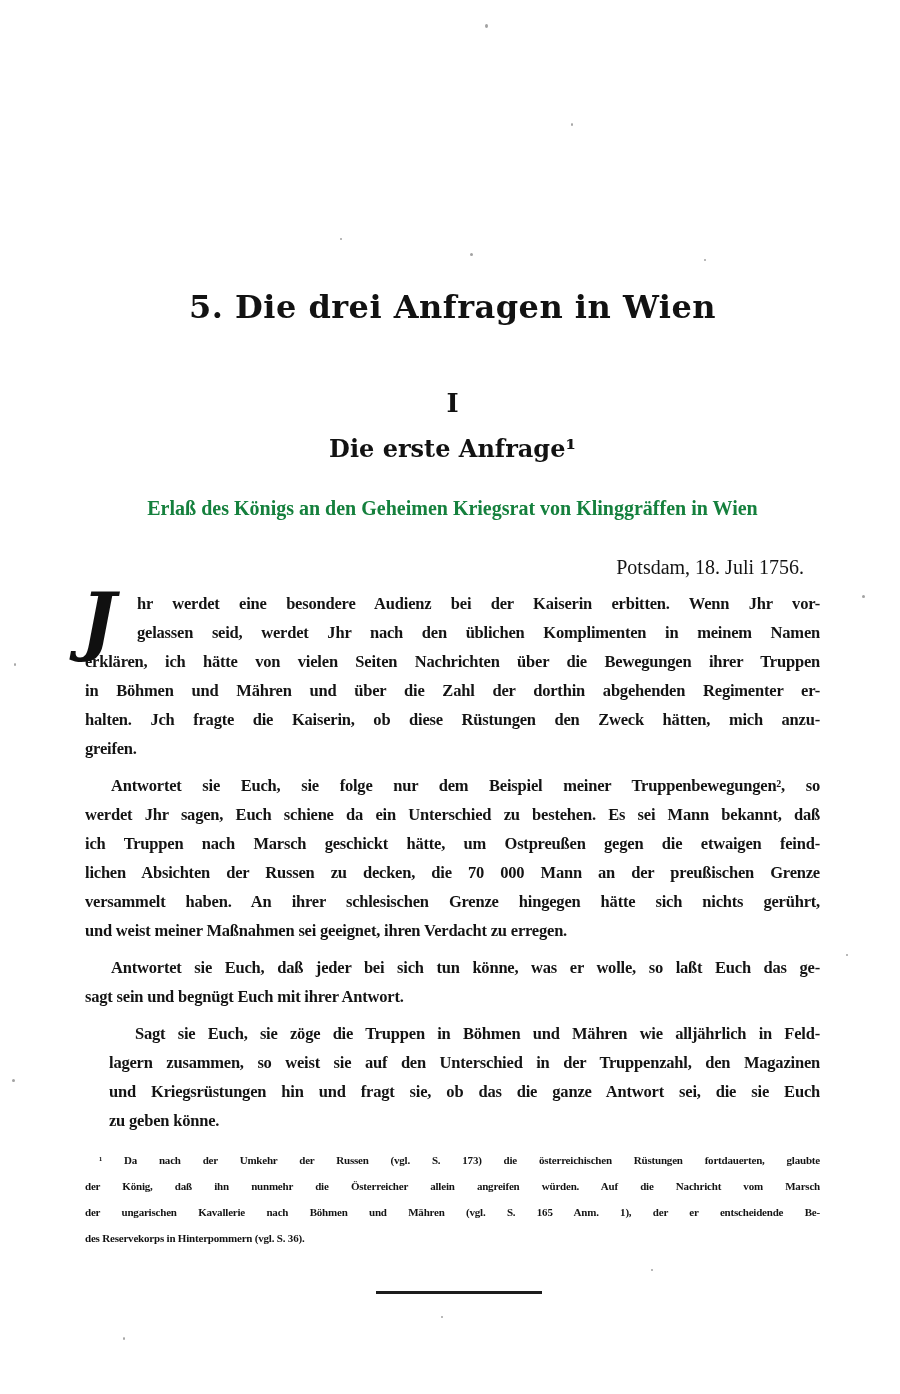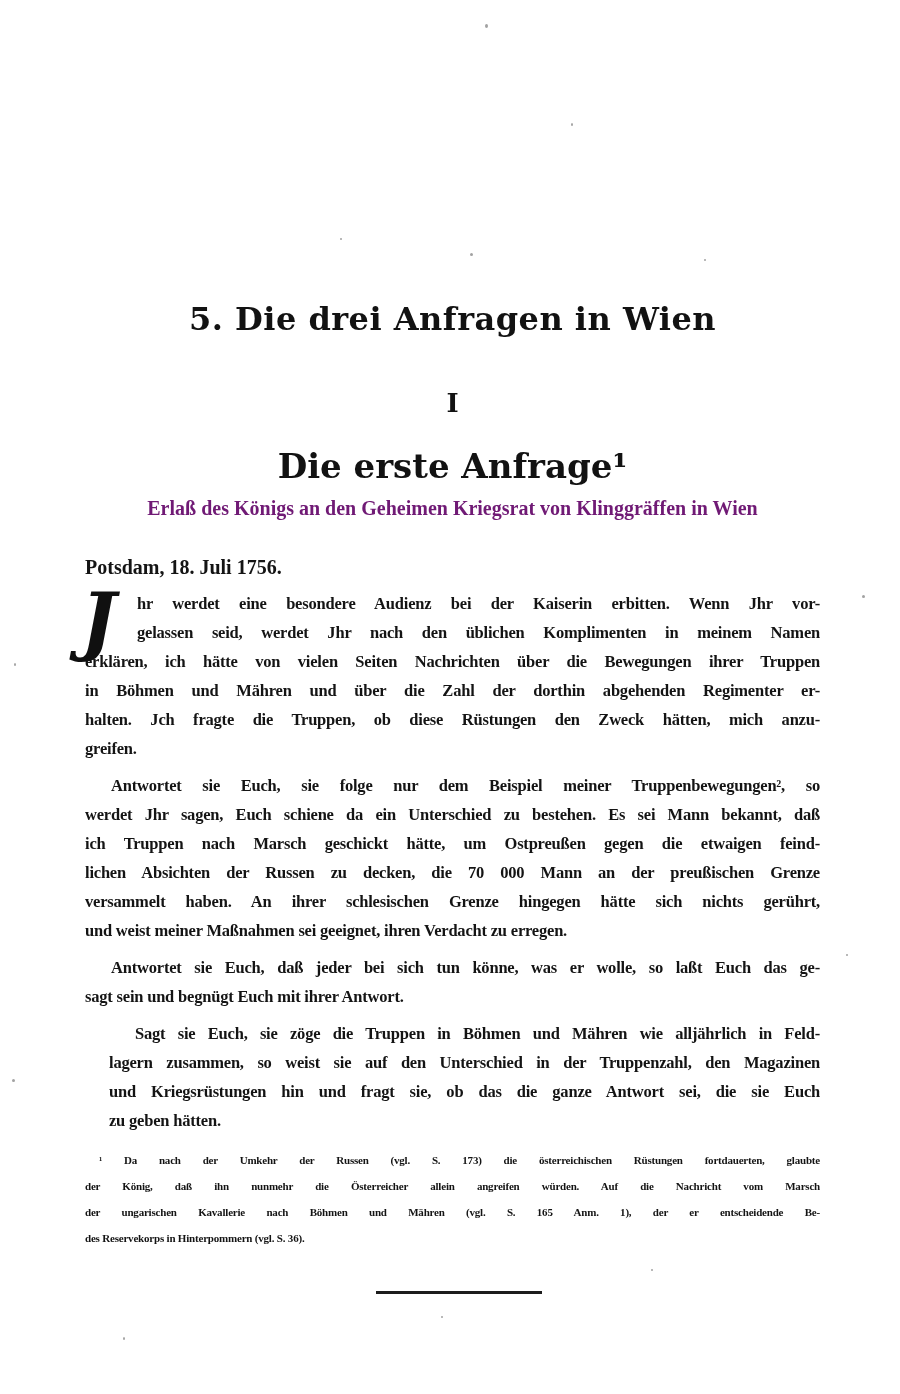--- a/index.html
+++ b/index.html
@@ -4,28 +4,28 @@
 <style>
   * { margin:0; padding:0; box-sizing:border-box; }
   html, body { background:#ffffff; }
   body { width:900px; height:1394px; position:relative; overflow:hidden;
          font-family:"Liberation Serif", serif; color:#141414; }
 
   .page { position:absolute; inset:0; background:#ffffff; }
 
   .heading { position:absolute; left:85px; width:735px; text-align:center;
              font-family:"DejaVu Serif", serif; font-weight:700; color:#121212; }
-  .chapter-heading  { top:300px; font-size:32px; letter-spacing:0.5px; }
+  .chapter-heading  { top:288px; font-size:32px; letter-spacing:0.5px; }
   .section-numeral  { top:388px; font-size:26px; }
-  .section-heading  { top:446px; font-size:34px; }
+  .section-heading  { top:434px; font-size:24px; }
   .subtitle { position:absolute; left:85px; width:735px; top:497px; text-align:center;
-              font-family:"Liberation Serif", serif; font-weight:700; font-size:20px; color:#701a75; }
+              font-family:"Liberation Serif", serif; font-weight:700; font-size:20px; color:#15803d; }
 
-  .dateline { position:absolute; left:85px; width:735px; top:556px; text-align:left;
-              padding-right:16px; font-weight:700; font-size:20px; }
+  .dateline { position:absolute; left:85px; width:735px; top:556px; text-align:right;
+              padding-right:16px; font-weight:400; font-size:20px; }
 
   .body-block { position:absolute; left:85px; top:589px; width:735px;
                 font-size:16.5px; letter-spacing:-0.2px; font-weight:700; }
   .para { margin-bottom:8px; position:relative; }
   .para:last-child { margin-bottom:0;margin-left:24px; }
   .line { height:29px; line-height:29px; overflow:hidden;
           text-align:justify; text-align-last:justify;font-family:Liberation Serif, serif; }
   .line.last { text-align-last:left; }
   .para-indent .line:first-child { text-indent:26px; }
 
@@ -71,21 +71,21 @@
   <div class="dateline">Potsdam, 18. Juli 1756.</div>
 
   <div class="body-block">
 
     <div class="para para-dropcap">
       <span class="dropcap">J</span>
       <div class="line dc">hr werdet eine besondere Audienz bei der Kaiserin erbitten. Wenn Jhr vor-</div>
       <div class="line dc">gelassen seid, werdet Jhr nach den üblichen Komplimenten in meinem Namen</div>
       <div class="line">erklären, ich hätte von vielen Seiten Nachrichten über die Bewegungen ihrer Truppen</div>
       <div class="line">in Böhmen und Mähren und über die Zahl der dorthin abgehenden Regimenter er-</div>
-      <div class="line">halten. Jch fragte die Truppen, ob diese Rüstungen den Zweck hätten, mich anzu-</div>
+      <div class="line">halten. Jch fragte die Kaiserin, ob diese Rüstungen den Zweck hätten, mich anzu-</div>
       <div class="line last">greifen.</div>
     </div>
 
     <div class="para para-indent">
       <div class="line">Antwortet sie Euch, sie folge nur dem Beispiel meiner Truppenbewegungen², so</div>
       <div class="line">werdet Jhr sagen, Euch schiene da ein Unterschied zu bestehen. Es sei Mann bekannt, daß</div>
       <div class="line">ich Truppen nach Marsch geschickt hätte, um Ostpreußen gegen die etwaigen feind-</div>
       <div class="line">lichen Absichten der Russen zu decken, die 70 000 Mann an der preußischen Grenze</div>
       <div class="line">versammelt haben. An ihrer schlesischen Grenze hingegen hätte sich nichts gerührt,</div>
       <div class="line last">und weist meiner Maßnahmen sei geeignet, ihren Verdacht zu erregen.</div>
@@ -93,21 +93,21 @@
 
     <div class="para para-indent">
       <div class="line">Antwortet sie Euch, daß jeder bei sich tun könne, was er wolle, so laßt Euch das ge-</div>
       <div class="line last">sagt sein und begnügt Euch mit ihrer Antwort.</div>
     </div>
 
     <div class="para para-indent">
       <div class="line">Sagt sie Euch, sie zöge die Truppen in Böhmen und Mähren wie alljährlich in Feld-</div>
       <div class="line">lagern zusammen, so weist sie auf den Unterschied in der Truppenzahl, den Magazinen</div>
       <div class="line">und Kriegsrüstungen hin und fragt sie, ob das die ganze Antwort sei, die sie Euch</div>
-      <div class="line last">zu geben hätten.</div>
+      <div class="line last">zu geben könne.</div>
     </div>
 
   </div>
 
   <div class="footnote-block">
     <div class="line">¹ Da nach der Umkehr der Russen (vgl. S. 173) die österreichischen Rüstungen fortdauerten, glaubte</div>
     <div class="line">der König, daß ihn nunmehr die Österreicher allein angreifen würden. Auf die Nachricht vom Marsch</div>
     <div class="line">der ungarischen Kavallerie nach Böhmen und Mähren (vgl. S. 165 Anm. 1), der er entscheidende Be-</div>
     <div class="line last">des Reservekorps in Hinterpommern (vgl. S. 36).</div>
   </div>

